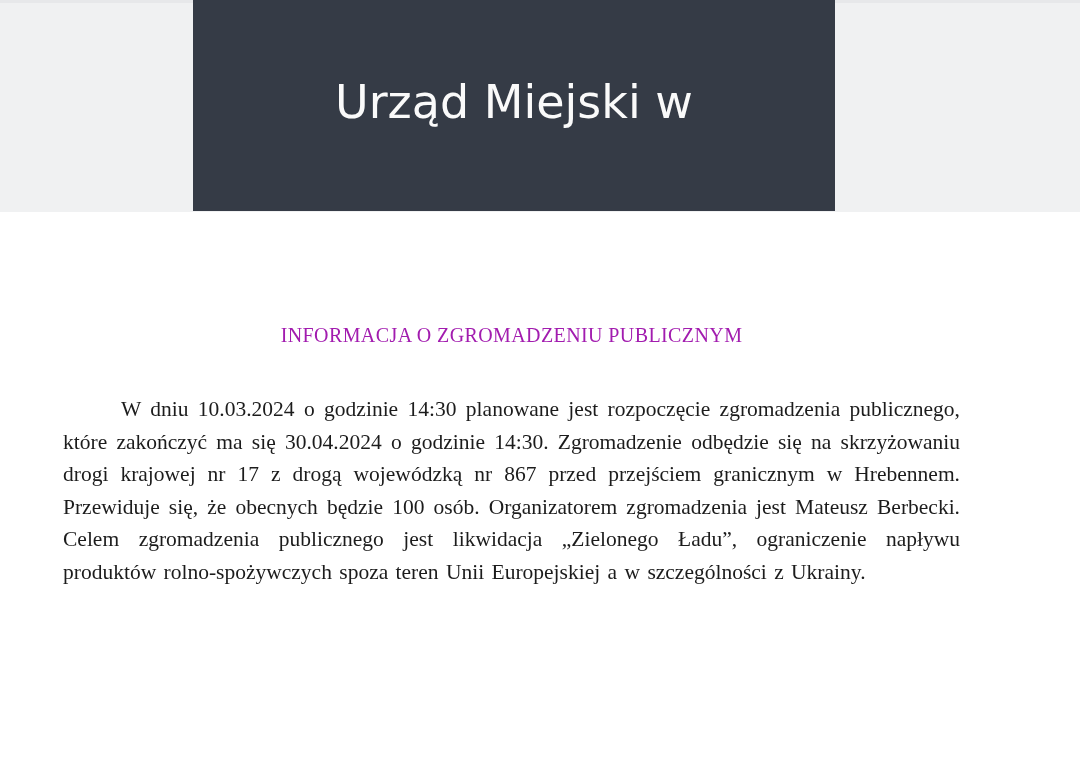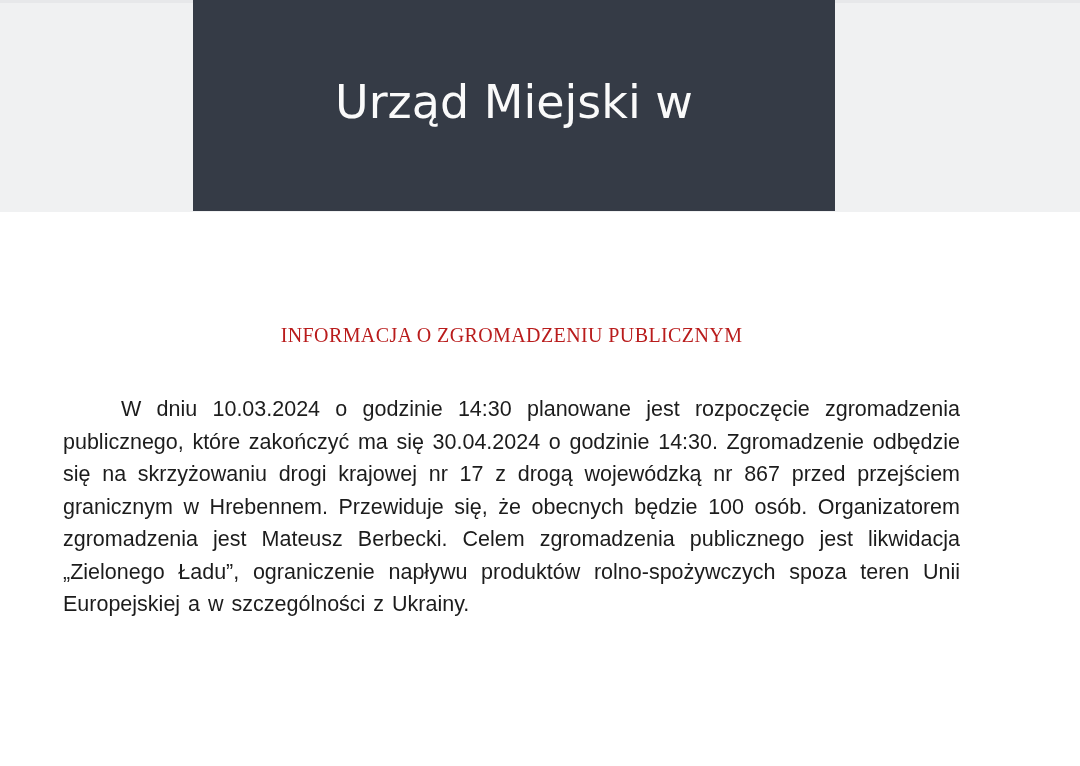--- a/index.html
+++ b/index.html
@@ -65,25 +65,25 @@
     background: #ffffff;
     padding: 112px 120px 0 63px;
     color: #1c1c1c;
   }
   .doc-heading {
     font-family: "Liberation Serif", serif;
     font-weight: 400;
     font-size: 20px;
     letter-spacing: 0.4px;
     text-align: center;
-    color: #b91c1c;
+    color: #a21caf;
     margin-bottom: 46px;
   }
   .doc-paragraph {
-    font-family: Liberation Sans, sans-serif;
+    font-family: Liberation Serif, serif;
     font-size: 21.5px;
     line-height: 32.5px;
     text-align: justify;
     text-indent: 58px;
     word-spacing: 2px;
     color: #1c1c1c;
   }
 </style>
 </head>
 <body>

